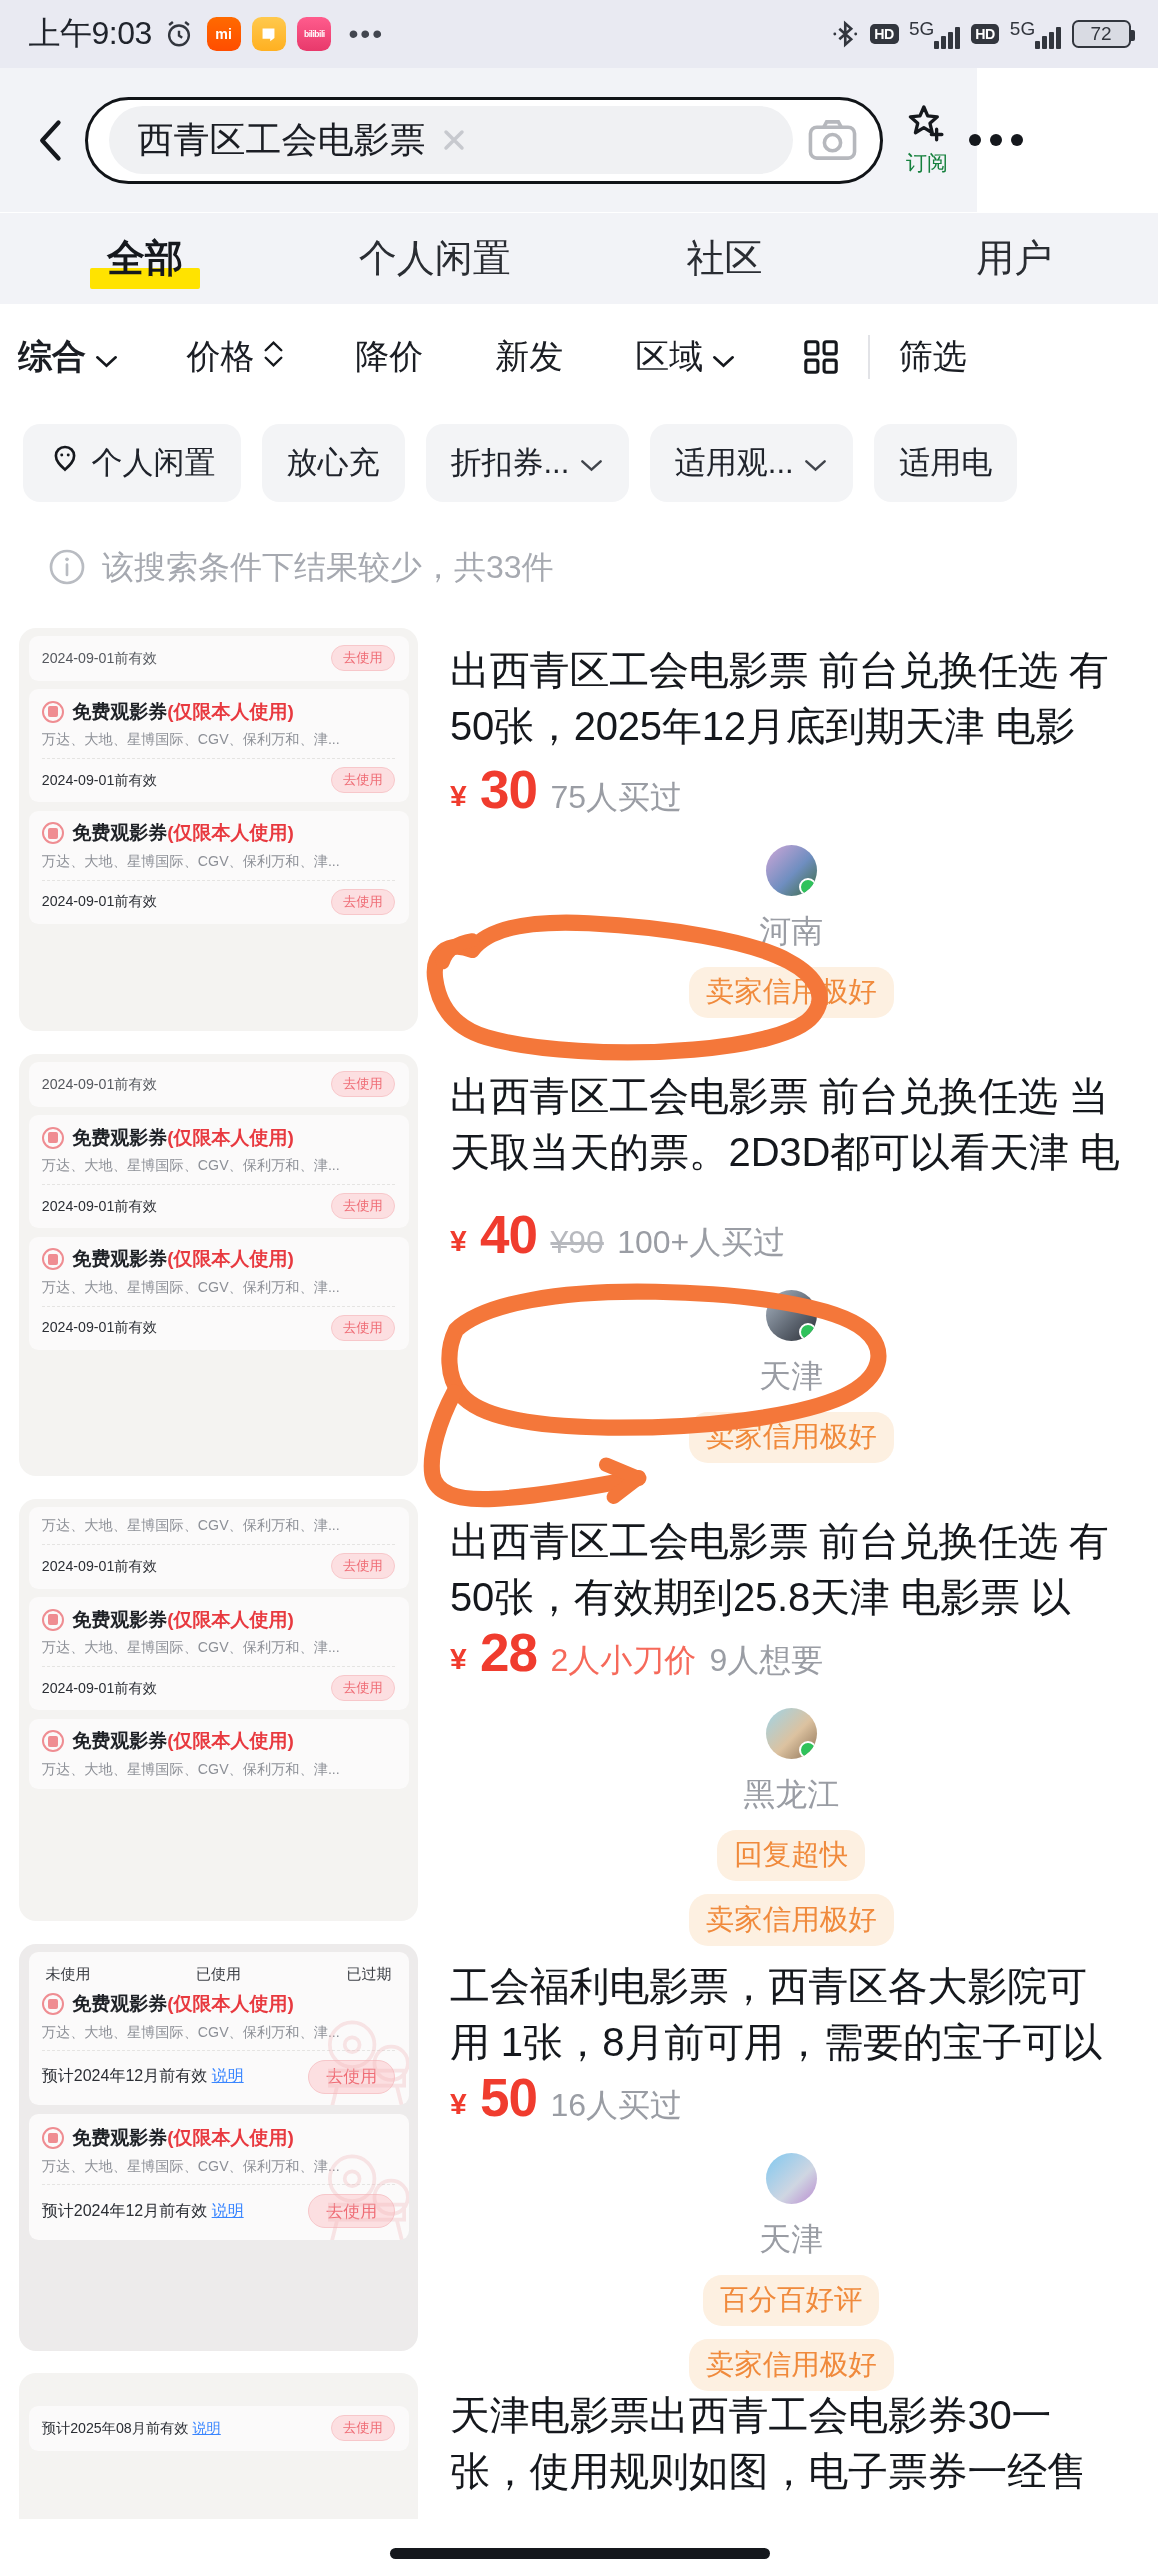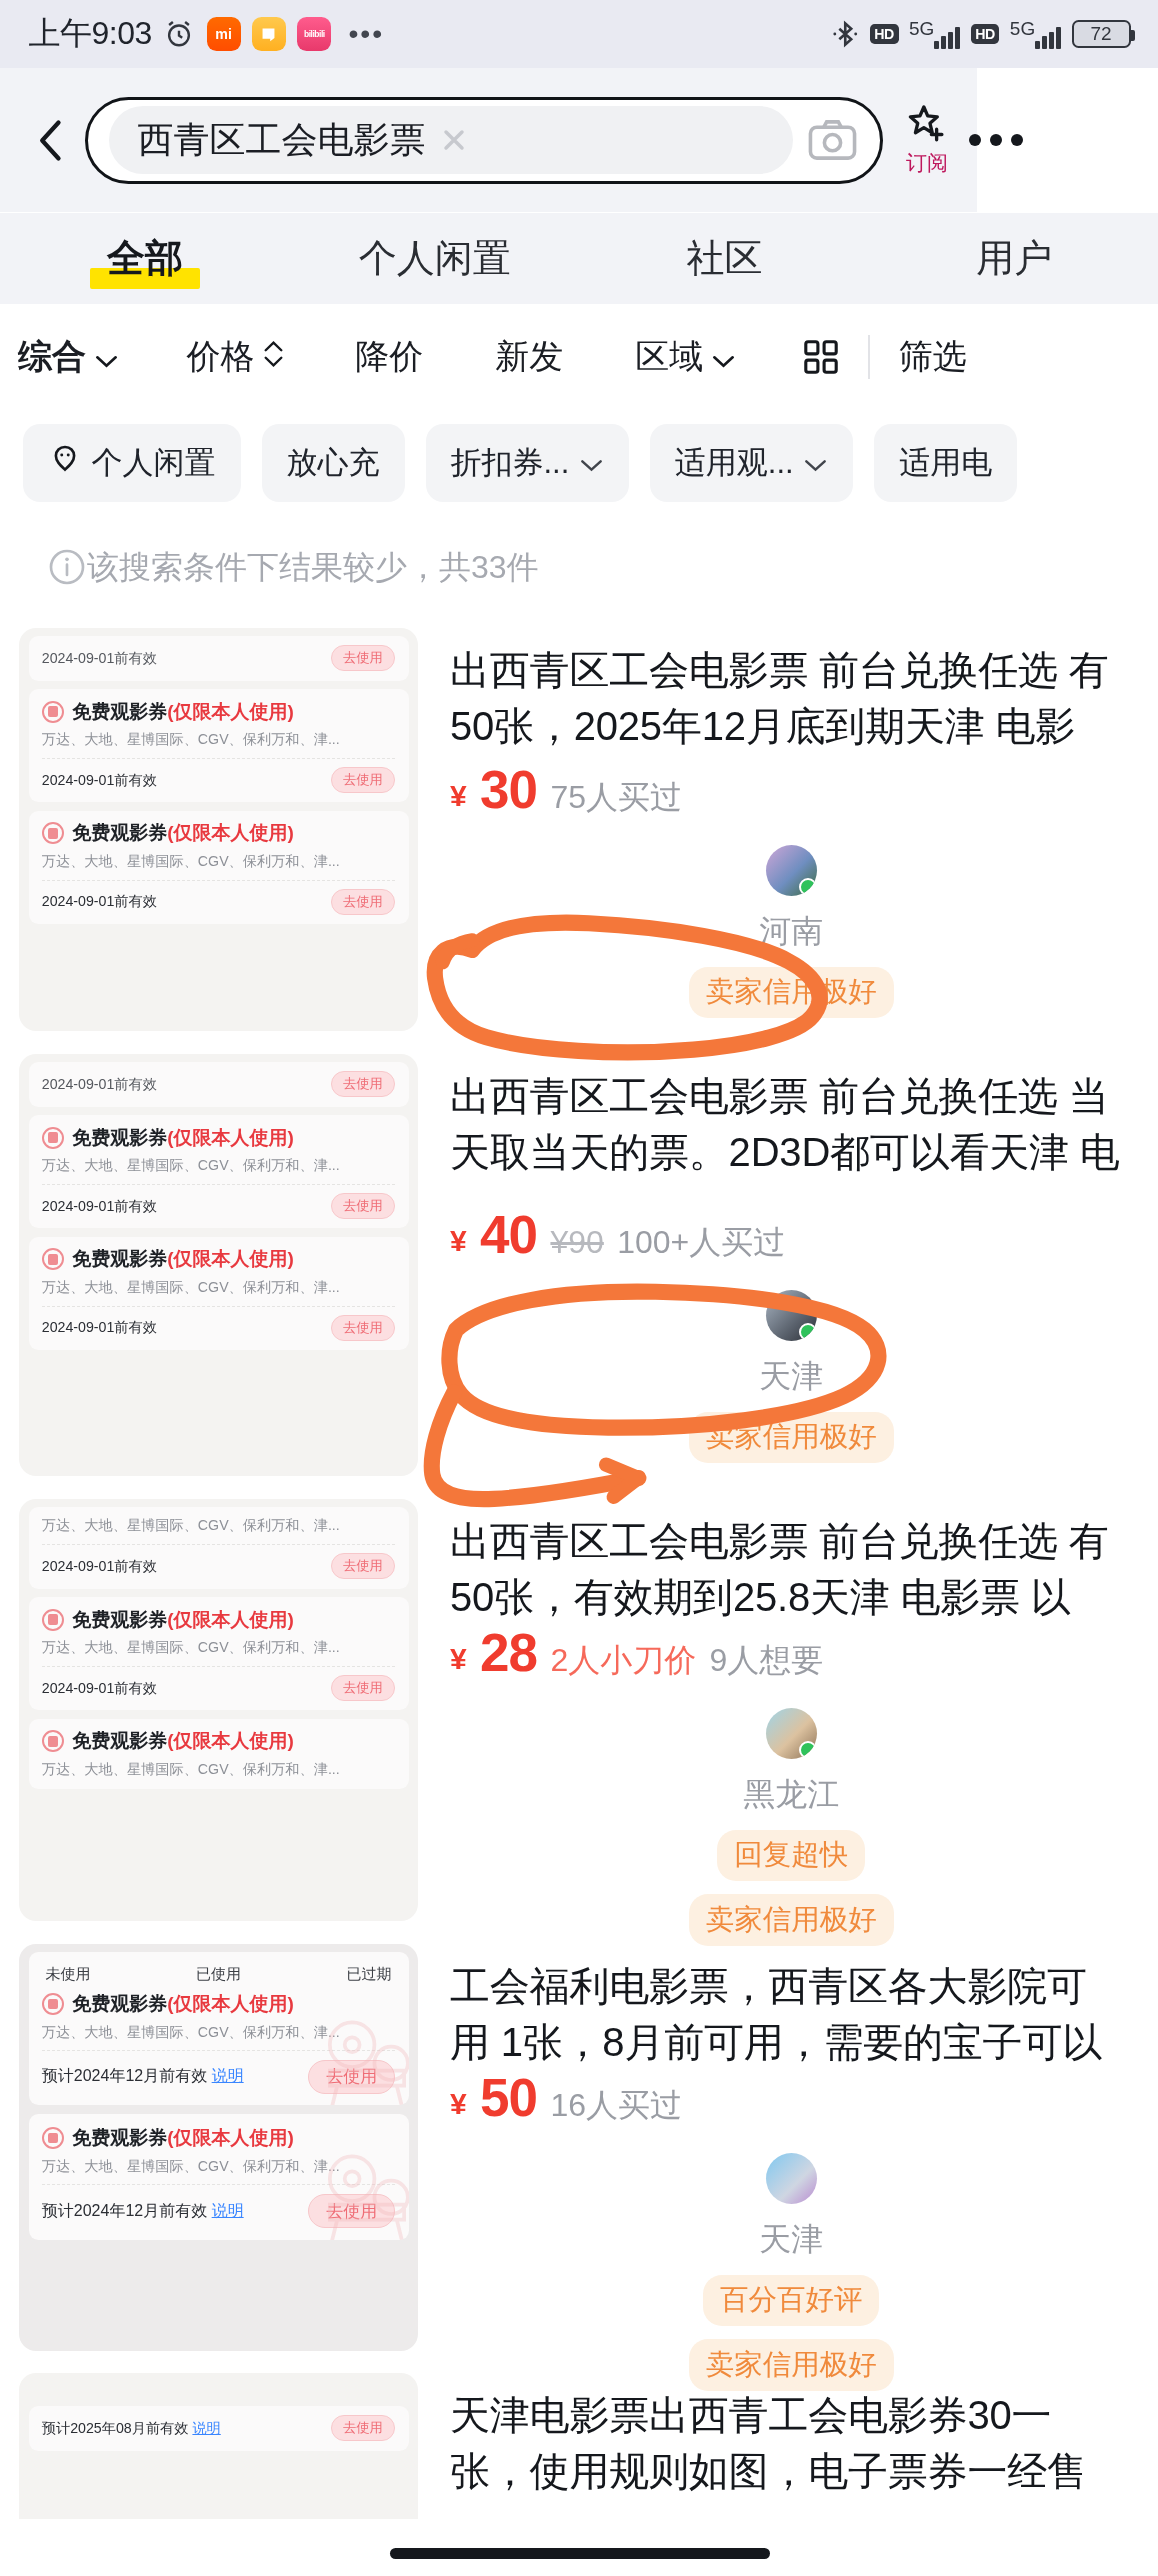--- a/index.html
+++ b/index.html
@@ -64,21 +64,21 @@
     padding: 0 15px 0 21px; position:relative;
   }
   .searchinner {
     display:flex; align-items:center; flex:1; height:68px;
     background:#f0f1f3; border-radius:34px; padding: 0 13.3px 0 28.5px; gap:7.6px;
   }
   .searchtext { font-size:36px; color:#1b1e24; white-space:nowrap; }
   .clear-x { width:42px;height:42px;flex:0 0 auto;display:flex;align-items:center;justify-content:center;}
   .cam { width:66px;height:66px;flex:0 0 auto;display:flex;align-items:center;justify-content:center;margin-left:5.7px;}
   .subscribe { display:flex;flex-direction:column;align-items:center;justify-content:center; margin-left:21px; width:80px;}
-  .subscribe-label { font-size:21px;color:#be185d;margin-top:0.9px;}
+  .subscribe-label { font-size:21px;color:#15803d;margin-top:0.9px;}
   .more-dots { margin-left:19px; display:flex; gap:8.5px; align-items:center;}
   .more-dots i{width:12.3px;height:12.3px;border-radius:50%;background:#15181d;display:block;}
 
   
   .tabs {
     position:absolute; left:0; top:213px; width:1159px; height:91px;
     background:#f2f3f7; display:flex; align-items:center;
   }
   .tab { flex:1; display:flex; align-items:center; justify-content:center; height:91px; position:relative;}
   .tab span { font-size:38px; color:#2a2d33; position:relative; z-index:2;}
@@ -104,21 +104,21 @@
   }
   .chip {
     height:78px; border-radius:17px; background:#f3f4f6;
     display:flex; align-items:center; gap:9.5px;
     padding: 0 25px; font-size:31px; color:#20242c; white-space:nowrap; flex:0 0 auto;
   }
 
   
   .notice {
     position:absolute; left:0; top:518px; width:1130px; height:100px;
-    display:flex; align-items:center; padding-left:47px;
+    display:flex; align-items:center; gap:15px; padding-left:47px;
   }
   .notice-text { font-size:32px; color:#a6a9b0; }
 
   
   .results { position:absolute; left:0; top:617px; width:1159px; }
   .card { display:flex; padding: 11.4px 0 0 19px; position:relative; }
   .thumb {
     width:399px; flex:0 0 399px; border-radius:17px; overflow:hidden;
     background:#000000; position:relative;
   }

